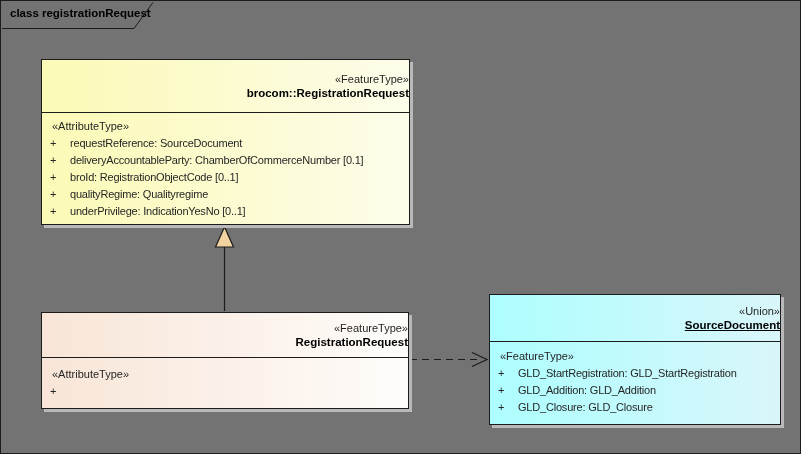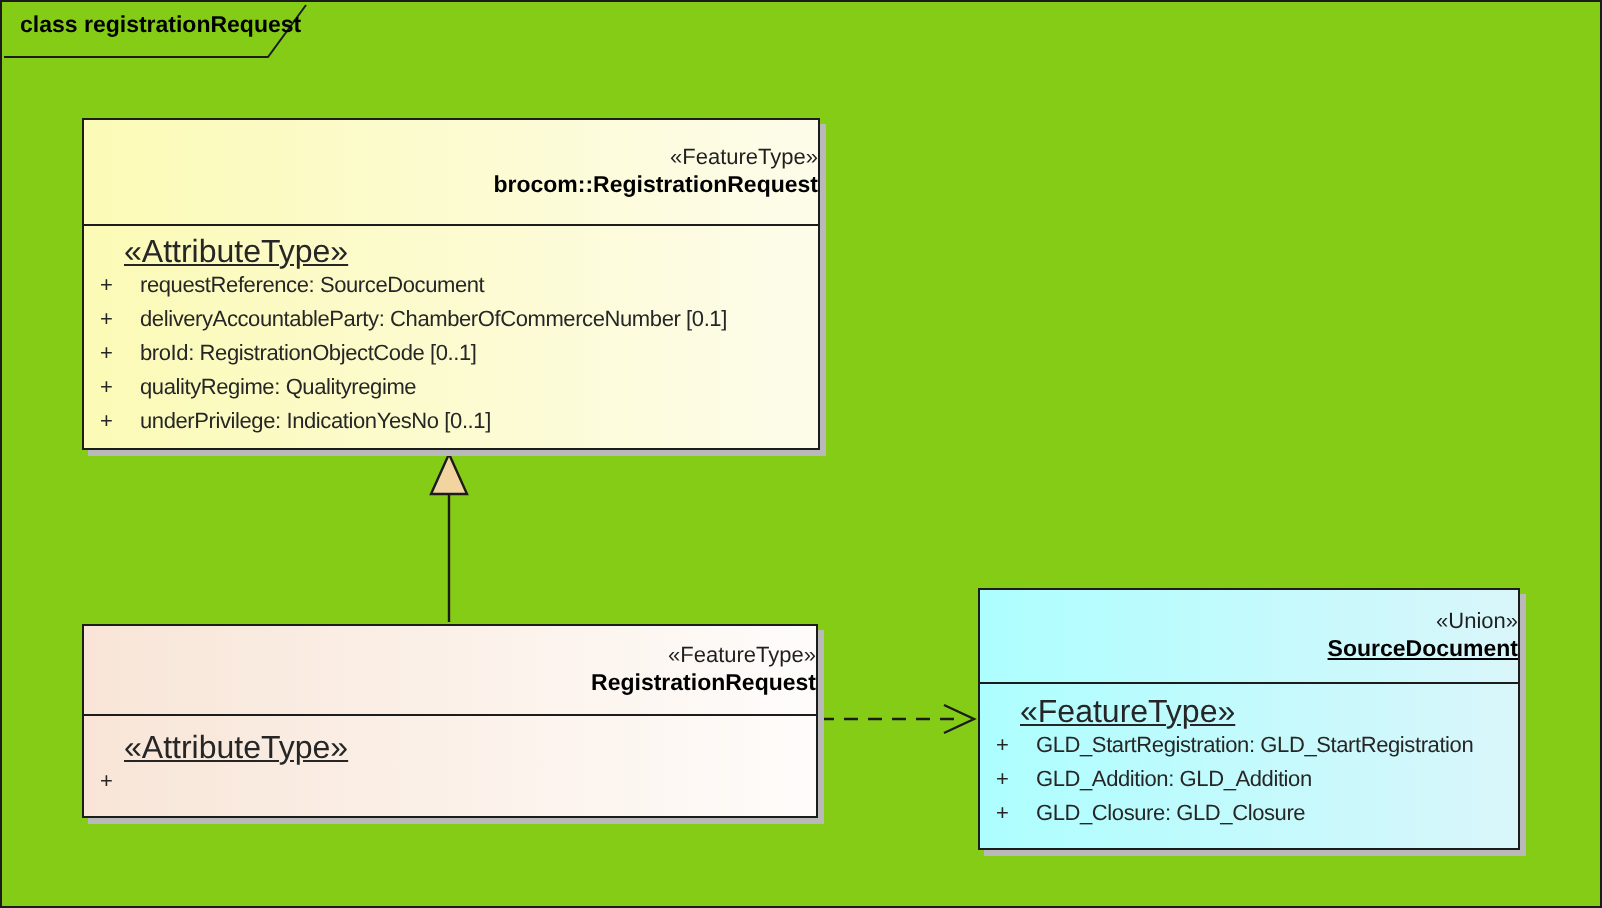--- a/index.html
+++ b/index.html
@@ -6,21 +6,21 @@
   body {
     font-family: "Liberation Sans", sans-serif;
     background: #ffffff;
     width: 801px; height: 454px;
     overflow: hidden;
   }
   .canvas {
     position: relative;
     width: 801px; height: 454px;
     border: 1px solid #1c1c1c;
-    background: #84cc16;
+    background: #737373;
   }
   .overlay {
     position: absolute; left: 0; top: 0;
     width: 801px; height: 454px;
     pointer-events: none;
   }
   .tab-label {
     position: absolute; left: 9px; top: 6px;
     font-size: 11.5px; font-weight: bold; color: #000;
     white-space: nowrap;
@@ -34,40 +34,40 @@
   .uml-class .hdr {
     display: flex; flex-direction: column;
     justify-content: center; align-items: flex-end;
     border-bottom: 1px solid #1c1c1c;
     gap: 2px;
   }
   .stereo { font-size: 11px; color: #1f1f1f; white-space: nowrap; }
   .cls-name { font-size: 11.5px; font-weight: bold; color: #000; white-space: nowrap; }
   .cls-name.underlined { text-decoration: underline; }
   .compartment { padding-top: 5px; }
-  .sect-label { font-size: 16px; padding-left: 20px; line-height: 17px; white-space: nowrap; text-decoration: underline; }
+  .sect-label { font-size: 11px; padding-left: 10px; line-height: 17px; white-space: nowrap; }
   .attr-row { display: flex; padding-left: 8px; line-height: 17px; white-space: nowrap; overflow: hidden; }
   .attr-row .vis { width: 20px; flex: 0 0 20px; font-size: 11px; }
   .attr-row .attr-text { font-size: 11px; letter-spacing: -0.2px; }
 
   #box-brocom {
     left: 40px; top: 58px; width: 369px; height: 166px;
     background: linear-gradient(to right, #fbfab6, #fdfcea);
   }
   #box-brocom .hdr { height: 53px; }
 
   #box-registration {
     left: 40px; top: 311px; width: 368px; height: 97px;
     background: linear-gradient(to right, #f8e5d7, #fefcfa);
   }
   #box-registration .hdr { height: 45px; }
   #box-registration .compartment { padding-top: 8px; }
 
   #box-source {
-    left: 488px; top: 293px; width: 271px; height: 131px;
+    left: 488px; top: 293px; width: 292px; height: 131px;
     background: linear-gradient(to right, #adfeff, #d9f6fa);
   }
   #box-source .hdr { height: 47px; }
   #box-source .compartment { padding-top: 6px; }
 </style>
 </head>
 <body>
 
 <div class="canvas">
 

